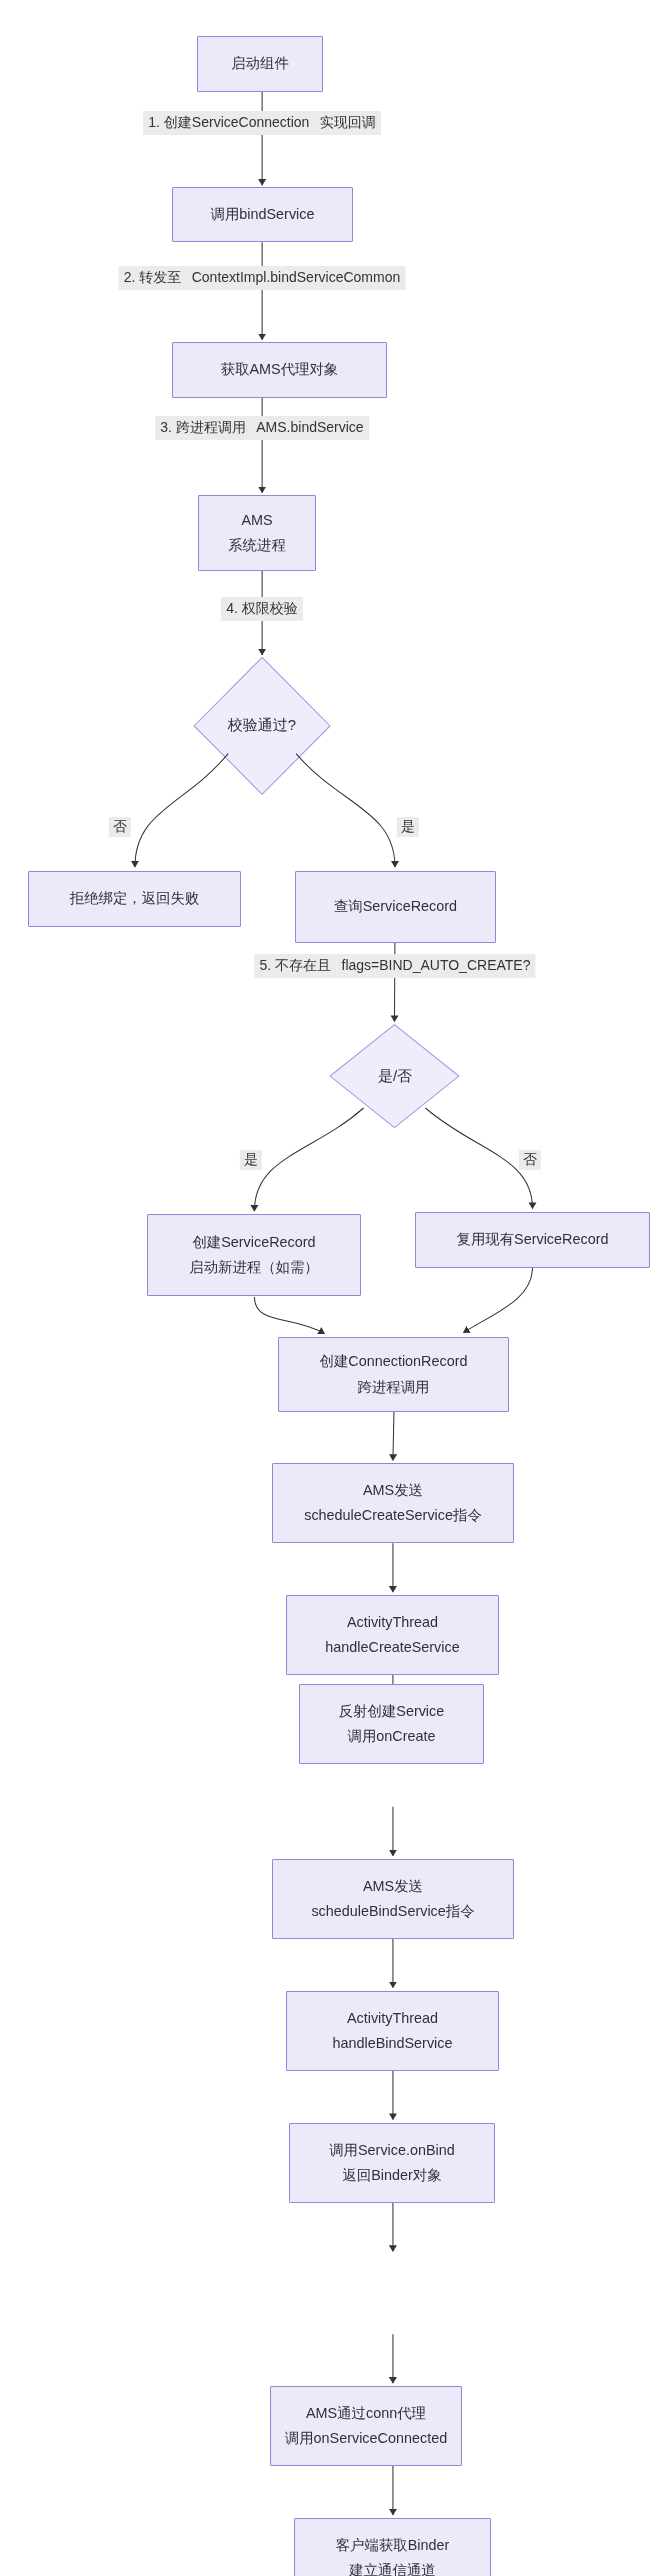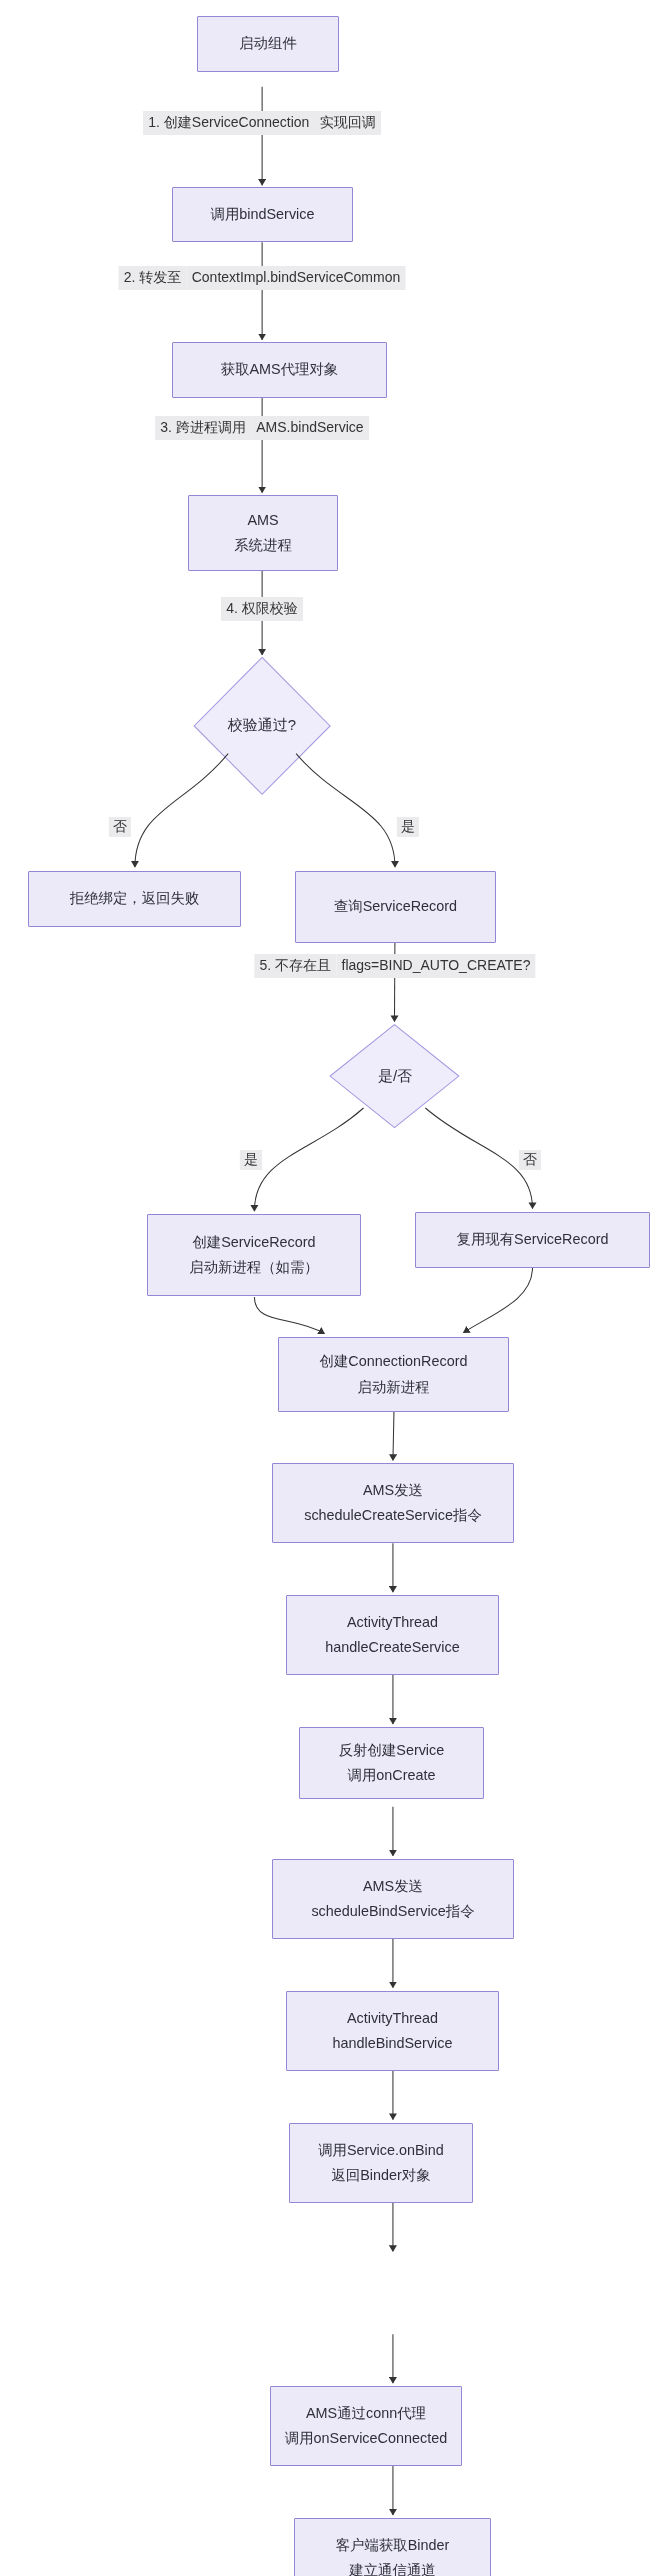--- a/index.html
+++ b/index.html
@@ -55,21 +55,21 @@
     <path d="M763,2995 L763,3090" stroke="#333333" stroke-width="2" fill="none" marker-end="url(#ah)"></path>
     <path d="M763,3251 L763,3346" stroke="#333333" stroke-width="2" fill="none" marker-end="url(#ah)"></path>
     <path d="M763,3507 L763,3602" stroke="#333333" stroke-width="2" fill="none" marker-end="url(#ah)"></path>
     <path d="M763,3763 L763,3858" stroke="#333333" stroke-width="2" fill="none" marker-end="url(#ah)"></path>
     <path d="M763,4019 L763,4114" stroke="#333333" stroke-width="2" fill="none" marker-end="url(#ah)"></path>
     <path d="M763,4275 L763,4370" stroke="#333333" stroke-width="2" fill="none" marker-end="url(#ah)"></path>
     <path d="M763,4531 L763,4626" stroke="#333333" stroke-width="2" fill="none" marker-end="url(#ah)"></path>
     <path d="M763,4787 L763,4882" stroke="#333333" stroke-width="2" fill="none" marker-end="url(#ah)"></path>
   </svg>
 
-  <div class="node" style="left:197px;top:16px;width:142px;height:56px">
+  <div class="node" style="left:197px;top:36px;width:126px;height:56px">
     <span class="nl">启动组件</span>
   </div>
 
   <div class="elabel" style="left:262px;top:111px">
     <span class="ell">1. 创建ServiceConnection</span>
     <span class="ell">实现回调</span>
   </div>
 
   <div class="node" style="left:172px;top:187px;width:181px;height:55px">
     <span class="nl">调用bindService</span>
@@ -82,21 +82,21 @@
 
   <div class="node" style="left:172px;top:342px;width:215px;height:56px">
     <span class="nl">获取AMS代理对象</span>
   </div>
 
   <div class="elabel" style="left:262px;top:416px">
     <span class="ell">3. 跨进程调用</span>
     <span class="ell">AMS.bindService</span>
   </div>
 
-  <div class="node" style="left:188px;top:495px;width:150px;height:76px">
+  <div class="node" style="left:198px;top:495px;width:118px;height:76px">
     <span class="nl">AMS</span>
     <span class="nl">系统进程</span>
   </div>
 
   <div class="elabel" style="left:262px;top:597px">
     <span class="ell">4. 权限校验</span>
   </div>
 
   <div class="dtext" style="left:262px;top:725px">校验通过?</div>
 
@@ -125,49 +125,49 @@
     <span class="nl">复用现有ServiceRecord</span>
   </div>
 
   <div class="node" style="left:147px;top:1214px;width:214px;height:82px">
     <span class="nl">创建ServiceRecord</span>
     <span class="nl">启动新进程（如需）</span>
   </div>
 
   <div class="node" style="left:278px;top:1337px;width:231px;height:75px">
     <span class="nl">创建ConnectionRecord</span>
-    <span class="nl">启动新进程</span>
+    <span class="nl">跨进程调用</span>
   </div>
 
   <div class="node" style="left:272px;top:1463px;width:242px;height:80px">
     <span class="nl">AMS发送</span>
     <span class="nl">scheduleCreateService指令</span>
   </div>
 
   <div class="node" style="left:286px;top:1595px;width:213px;height:80px">
     <span class="nl">ActivityThread</span>
     <span class="nl">handleCreateService</span>
   </div>
 
-  <div class="node" style="left:299px;top:1727px;width:185px;height:72px">
+  <div class="node" style="left:299px;top:1684px;width:185px;height:80px">
     <span class="nl">反射创建Service</span>
     <span class="nl">调用onCreate</span>
   </div>
 
   <div class="node" style="left:272px;top:1859px;width:242px;height:80px">
     <span class="nl">AMS发送</span>
     <span class="nl">scheduleBindService指令</span>
   </div>
 
   <div class="node" style="left:286px;top:1991px;width:213px;height:80px">
     <span class="nl">ActivityThread</span>
     <span class="nl">handleBindService</span>
   </div>
 
-  <div class="node" style="left:289px;top:2123px;width:184px;height:80px">
+  <div class="node" style="left:289px;top:2123px;width:206px;height:80px">
     <span class="nl">调用Service.onBind</span>
     <span class="nl">返回Binder对象</span>
   </div>
 
 
   <div class="node" style="left:270px;top:2386px;width:192px;height:80px">
     <span class="nl">AMS通过conn代理</span>
     <span class="nl">调用onServiceConnected</span>
   </div>
 

